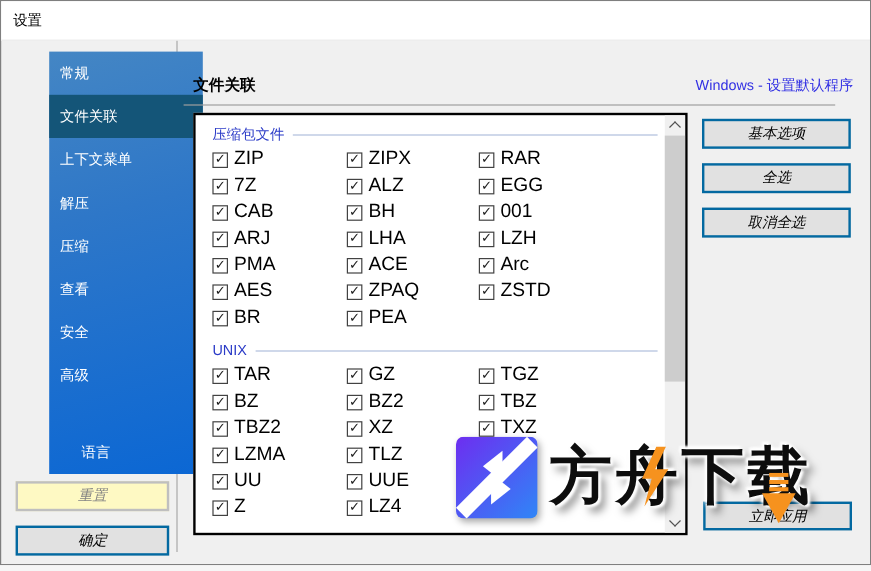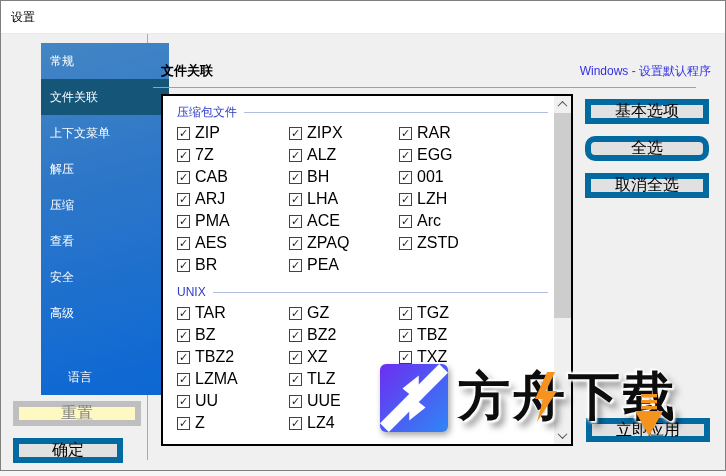--- a/index.html
+++ b/index.html
@@ -11,26 +11,26 @@
   .titlebar .title{font-size:12px;color:#000;}
   .vsep{position:absolute;left:146px;top:33px;width:1px;height:426px;background:#a9a9a9;}
 
   
   .sidebar{position:absolute;left:12px;top:42px;width:128px;height:352px;display:flex;flex-direction:column;
            background:linear-gradient(165deg,#4486c4 0%,#2e77c8 38%,#0b67d4 100%);margin-left:28px;}
   .side-item{height:36px;flex:0 0 36px;display:flex;align-items:center;padding-left:9px;color:#fff;font-size:12px;cursor:default;}
   .side-item.selected{background:#145578;}
   .side-item.push-bottom{margin-top:auto;padding-left:27px;}
 
-  .w-btn{position:absolute;background:#e1e1e1;border:6px solid #0369a1;font-size:16px;color:#000;
-         display:flex;align-items:center;justify-content:center;font-family:inherit;}
+  .w-btn{position:absolute;background:#e1e1e1;border:2px solid #0369a1;font-size:12px;color:#000;
+         display:flex;align-items:center;justify-content:center;font-family:inherit;font-style:italic;}
   .btn-reset{left:12px;top:400px;width:128px;height:25px;background:#fef9c3;border-color:#bfbfbf;color:#838383;}
-  .btn-ok{left:12px;top:437px;width:110px;height:25px;}
+  .btn-ok{left:12px;top:437px;width:128px;height:25px;}
   .btn-basic{left:584px;top:98px;width:124px;height:25px;}
-  .btn-selall{left:584px;top:135px;width:124px;height:25px;border-radius:10px;}
+  .btn-selall{left:584px;top:135px;width:124px;height:25px;}
   .btn-desel{left:584px;top:172px;width:124px;height:25px;}
   .btn-apply{left:585px;top:417px;width:124px;height:24px;}
 
   
   .main-header{position:absolute;left:160px;top:61px;font-size:13px;font-weight:bold;color:#000;}
   .default-link{position:absolute;right:14px;top:62px;font-size:12px;color:#3230e3;cursor:pointer;}
   .header-divider{position:absolute;left:152px;top:86px;width:543px;height:1px;background:#a0a0a0;}
 
   
   .listbox{position:absolute;left:160px;top:93px;width:412px;height:352px;background:#fff;border:2px solid #000000;overflow:hidden;}

